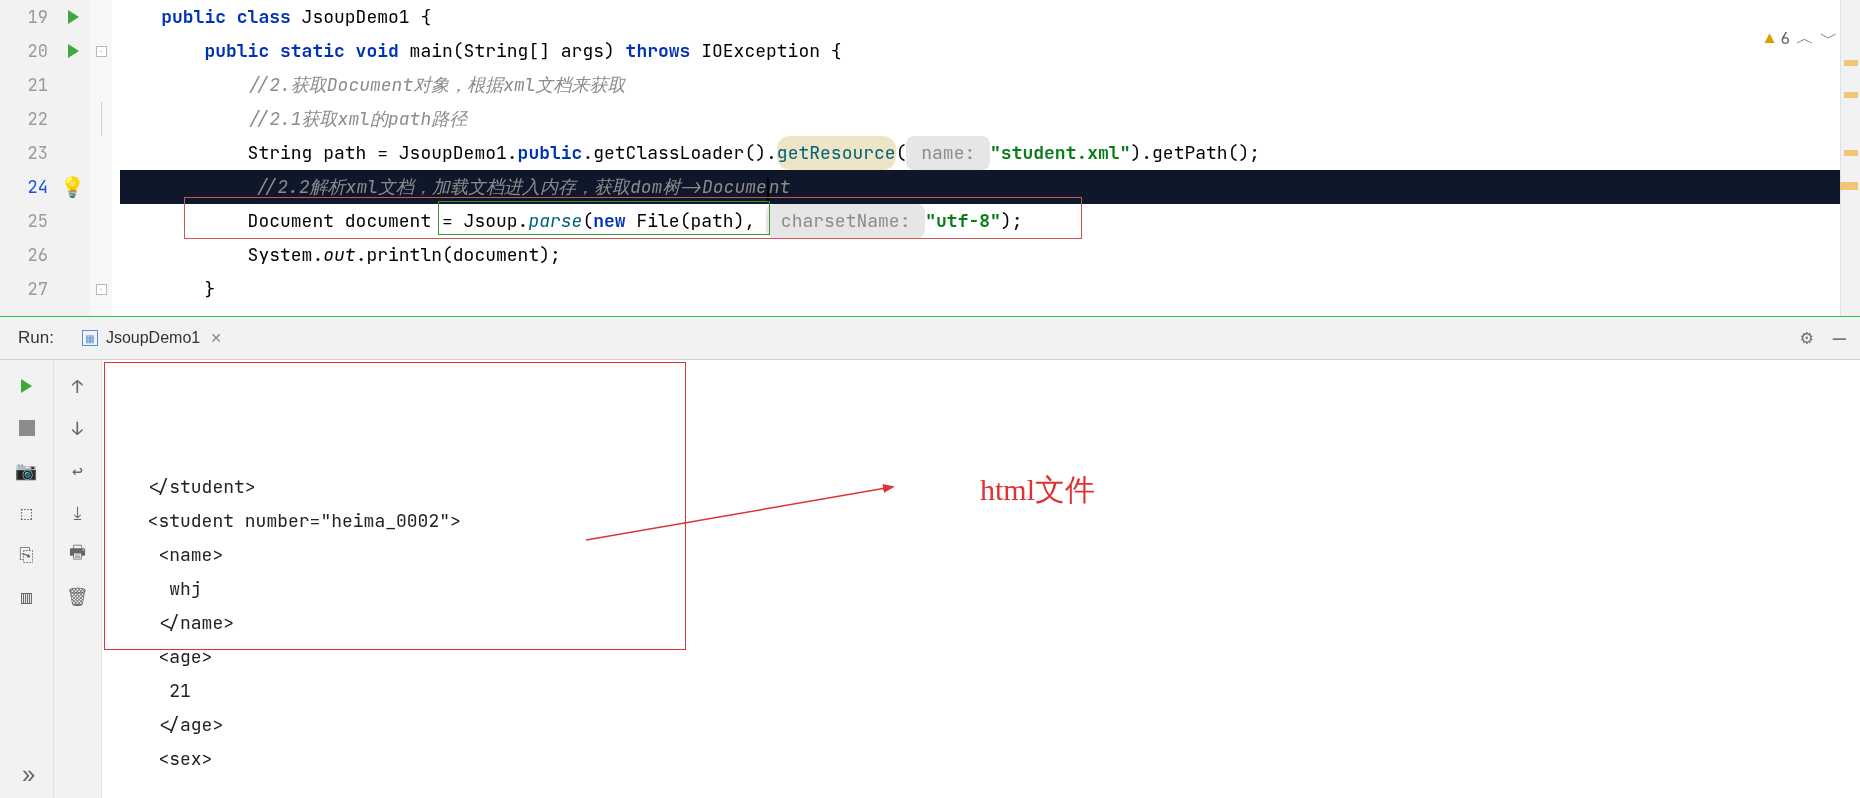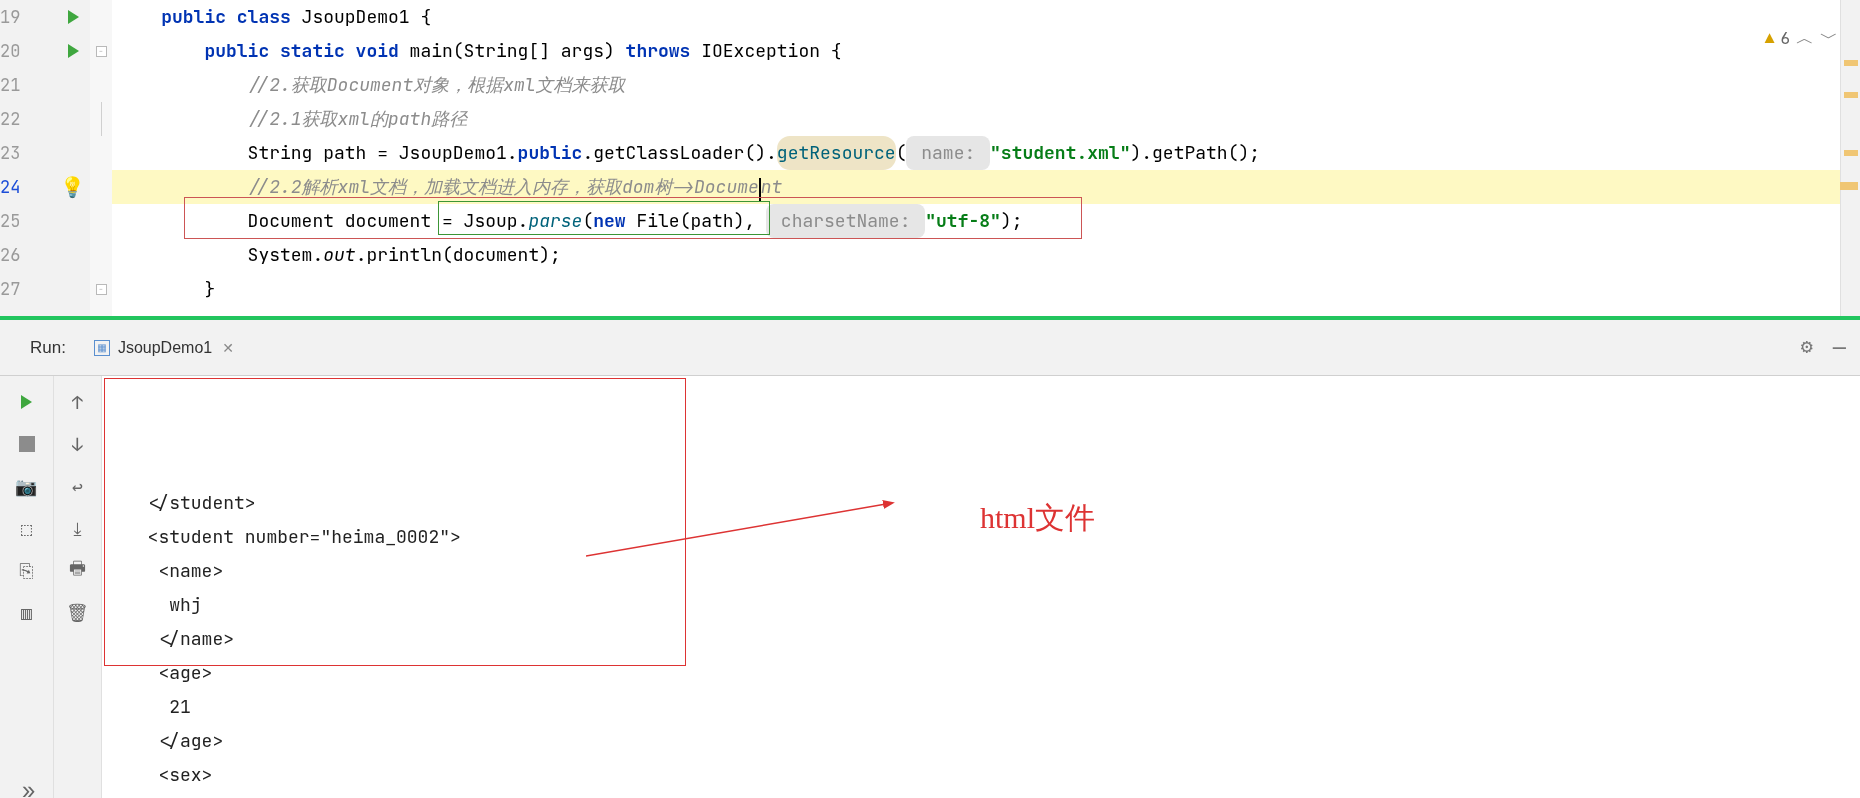--- a/index.html
+++ b/index.html
@@ -16,21 +16,21 @@
     width: 100%;
     height: 316px;
     display: flex;
     background: #ffffff;
     position: relative;
   }
   .gutter-col {
     width: 56px;
     background: #f2f2f2;
     border-right: none;
-    text-align: left;
+    text-align: right;
     padding-right: 8px;
     color: #9a9a9a;
     font-size: 17px;
     position: relative;
   }
   .gutter-col .ln { height: 34px; line-height: 34px; }
   .gutter-col .ln.current { color: #1d4ed8; }
   .gutter-actions {
     width: 34px;
     background: #f2f2f2;
@@ -48,48 +48,47 @@
   .fold-col .fc { height:34px; display:flex; align-items:center; justify-content:center; color:#b9b9b9; font-size:12px;}
   .fold-icon { width:11px;height:11px;border:1px solid #b9b9b9;display:flex;align-items:center;justify-content:center;font-size:9px;line-height:1;cursor:pointer;background:#fff;}
   .code-col {
     flex: 1;
     background: #ffffff;
     position: relative;
     font-size: 18px;
     line-height: 34px;
   }
   .code-col .code-line { height:34px; padding-left: 6px; white-space: pre; display:flex; align-items:flex-end;}
-  .code-col .code-line.current { background: #fef9c3; }
+  .code-col .code-line.current { background: #0f172a; margin-left: 8px; }
   .kw { color: #0033b3; font-weight: 600; }
   .str { color: #067d17; font-weight: 600; }
   .comment { color: #8c8c8c; font-style: italic; }
   .method { color: #00627a; }
   .italic-method { font-style: italic; }
   .hint { background: #e6e6e6; color:#8c8c8c; padding: 0 4px; border-radius:8px; font-style: normal;}
   .highlight-res { background: #eee4c6; border-radius: 13px; }
   .cursor-caret { display:inline-block;width:2px;height:24px;background:#000;vertical-align:middle;margin-bottom:2px;}
   .box-red { border:1px solid #cc5555; position:absolute;}
   .box-green { border:1px solid #3c9536; position:absolute;}
   .right-gutter {
     position:absolute; right:0; top:0; width:20px; height:100%;
     background:#f2f2f2; border-left:1px solid #e0e0e0;
   }
   .rg-mark { position:absolute; right:2px; width:14px; height:6px;}
   .warnings { position:absolute; top:26px; right:22px; display:flex; align-items:center; gap:6px; color:#666;}
   .warn-tri { color:#d6a100; font-size:16px;}
   .chevron { color:#888; cursor:pointer; font-size:18px;}
 
   .divider-bar {
-    height: 60px;
-    background: #f2f2f2;
-    border-top:4px solid #22c55e;
+    height: 44px;
+    background: #f2f2f2;
+    border-top:1px solid #22c55e;
     border-bottom:1px solid #d0d0d0;
     display:flex; align-items:center;
     position:relative;
-    padding-left:12px;
   }
   .run-label { padding: 0 18px; color:#333; font-family: sans-serif; font-size:17px;}
   .tab-run { display:flex; align-items:center; gap:8px; padding:0 10px; height:100%; color:#333; font-family: sans-serif;}
   .tab-run .icon-app { width:16px;height:16px;border:1px solid #5a8fcf; display:inline-flex;align-items:center;justify-content:center;font-size:10px;color:#5a8fcf;}
   .tab-close { color:#888; cursor:pointer; font-size:14px; margin-left:2px;}
   .divider-bar .right-icons { position:absolute; right:14px; display:flex; gap:20px; color:#777;}
   .gear { font-size:20px; cursor:pointer;}
   .minus { font-size:22px; cursor:pointer;}
 
   .console-area {
@@ -236,14 +235,14 @@
   <div class="out-line">  &lt;/student&gt;</div><div class="out-line">  &lt;student number="heima_0002"&gt;</div><div class="out-line">   &lt;name&gt;</div><div class="out-line">    whj</div><div class="out-line">   &lt;/name&gt;</div><div class="out-line">   &lt;age&gt;</div><div class="out-line">    21</div><div class="out-line">   &lt;/age&gt;</div><div class="out-line">   &lt;sex&gt;</div></div>
 
   <svg class="annot-arrow" style="left:586px;top:120px;width:310px;height:70px;">
     <defs>
         <marker id="ah" markerWidth="10" markerHeight="10" refX="2" refY="3" orient="auto">
           <path d="M0,0 L0,6 L8,3 z" fill="#d33"></path>
         </marker>
       </defs>
     <line x1="0" y1="60" x2="300" y2="8" stroke="#d33" stroke-width="1.5" marker-end="url(#ah)"></line>
   </svg>
-  <div class="annot-label" style="left:980px;top:110px;margin-top:12px;">html文件</div>
+  <div class="annot-label" style="left:980px;top:110px;">html文件</div>
 </div>
 
 </body></html>

